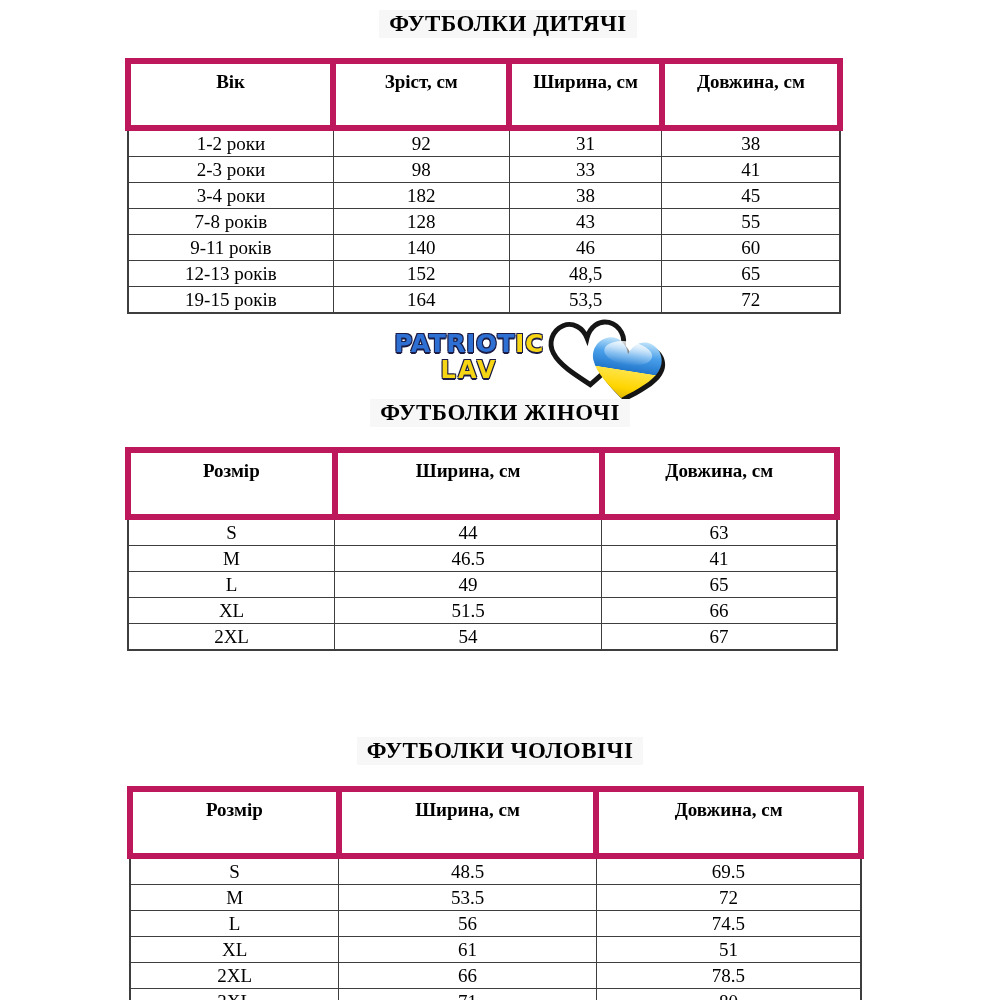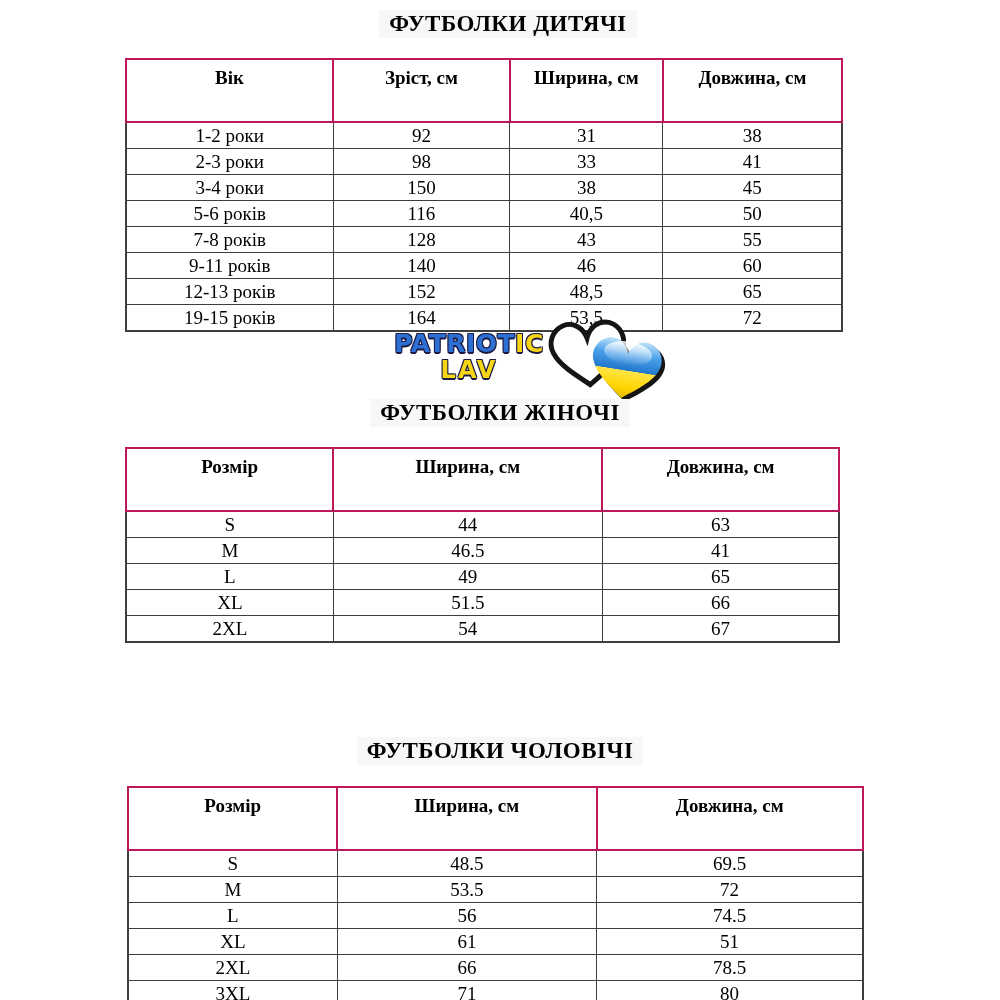--- a/index.html
+++ b/index.html
@@ -6,21 +6,21 @@
   .page{position:relative;width:1000px;height:1000px;background:#ffffff;overflow:hidden;
         font-family:"Liberation Serif", serif;color:#000;}
 
   .section-title{position:absolute;left:0;width:100%;text-align:center;
                  font-weight:bold;font-size:23px;letter-spacing:0.5px;}
   .section-title span{background:#f7f7f7;padding:1px 10px;display:inline-block;}
 
   .size-table-wrap{position:absolute;}
   .size-table-wrap table{width:100%;border-collapse:collapse;table-layout:fixed;
                          font-family:"Liberation Serif", serif;font-size:19px;color:#000;}
-  .size-table-wrap th{border:2px solid #be185d;font-weight:bold;text-align:center;
+  .size-table-wrap th{border:6px solid #be185d;font-weight:bold;text-align:center;
                       vertical-align:top;height:53px;padding-top:7px;}
   .size-table-wrap td{border:1px solid #3e3e3e;text-align:center;height:25px;
                       padding:0;line-height:25px;}
   .size-table-wrap table{border:2px solid #3e3e3e;}
 
   #table-children{left:125px;top:58px;width:718px;}
   #table-children th:nth-child(1),#table-children td:nth-child(1){width:29%;}
   #table-children th:nth-child(2),#table-children td:nth-child(2){width:24.7%;}
   #table-children th:nth-child(3),#table-children td:nth-child(3){width:21.3%;}
   #table-children th:nth-child(4),#table-children td:nth-child(4){width:25%;}
@@ -77,29 +77,23 @@
             <td>38</td>
           </tr>
           <tr>
             <td>2-3 роки</td>
             <td>98</td>
             <td>33</td>
             <td>41</td>
           </tr>
           <tr>
             <td>3-4 роки</td>
-            <td>150</td>
+            <td>182</td>
             <td>38</td>
             <td>45</td>
-          </tr>
-          <tr>
-            <td>5-6 років</td>
-            <td>116</td>
-            <td>40,5</td>
-            <td>50</td>
           </tr>
           <tr>
             <td>7-8 років</td>
             <td>128</td>
             <td>43</td>
             <td>55</td>
           </tr>
           <tr>
             <td>9-11 років</td>
             <td>140</td>

